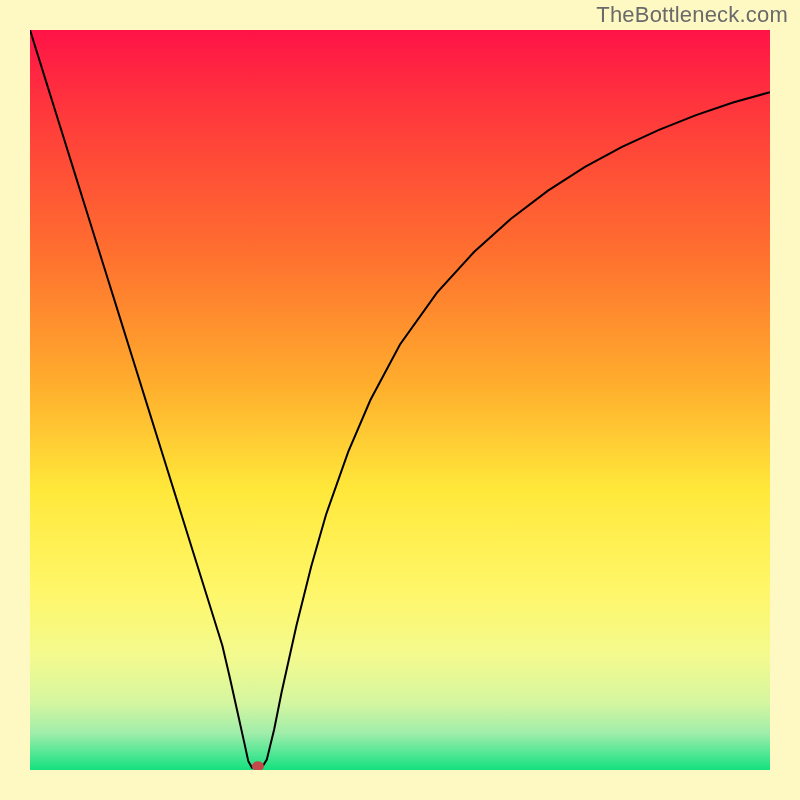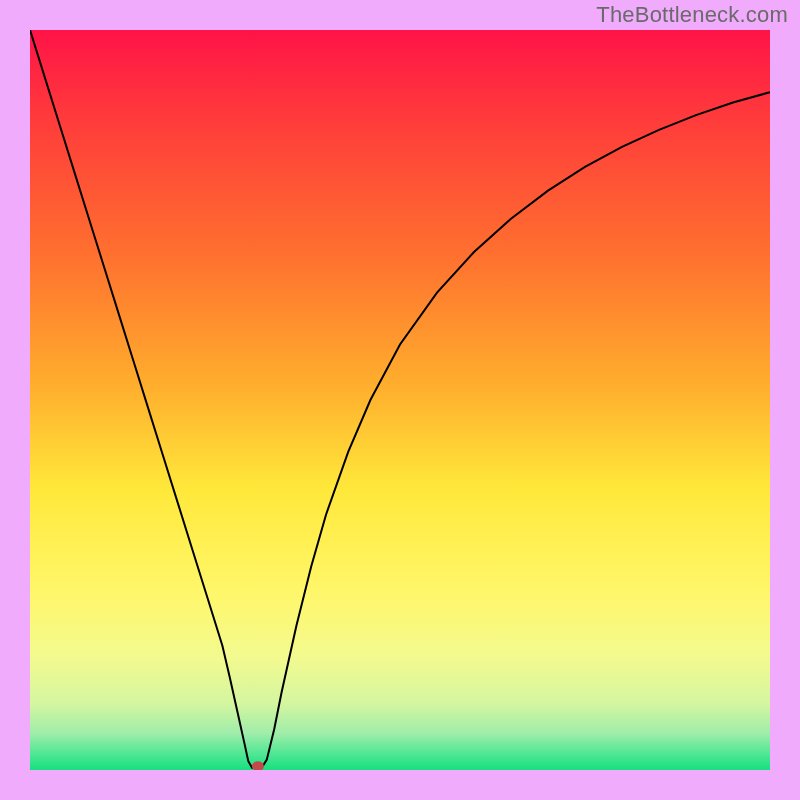--- a/index.html
+++ b/index.html
@@ -8,21 +8,21 @@
     width: 800px;
     height: 800px;
     background: #000;
     overflow: hidden;
     font-family: Arial, Helvetica, sans-serif;
   }
   .frame {
     position: relative;
     width: 800px;
     height: 800px;
-    background: #f0abfc;
+    background: #fef9c3;
   }
   .watermark {
     position: absolute;
     top: 2px;
     right: 12px;
     font-size: 22px;
     font-weight: 500;
     color: #6a6a6a;
     letter-spacing: 0.2px;
     z-index: 10;

